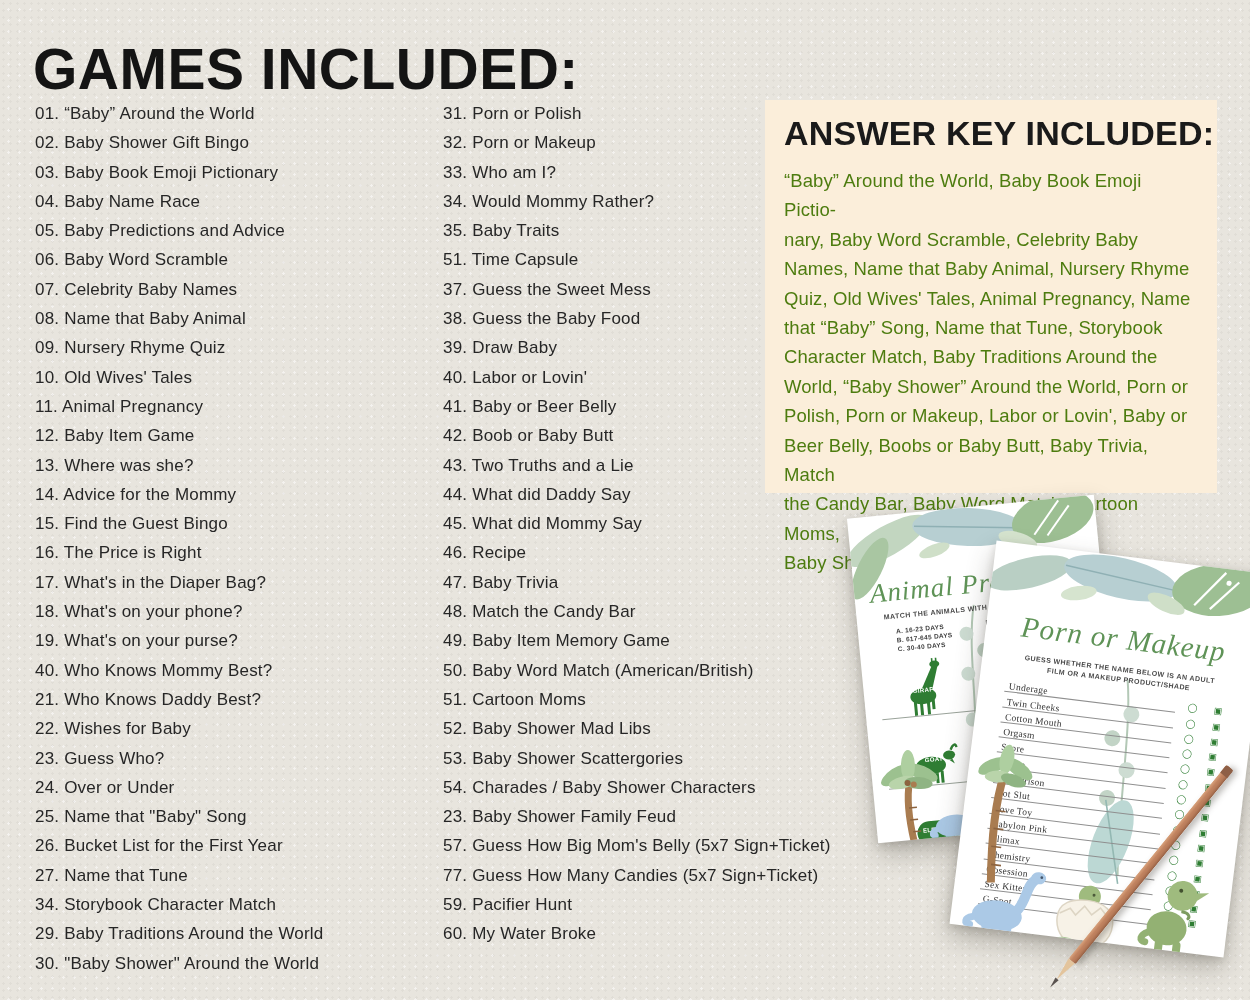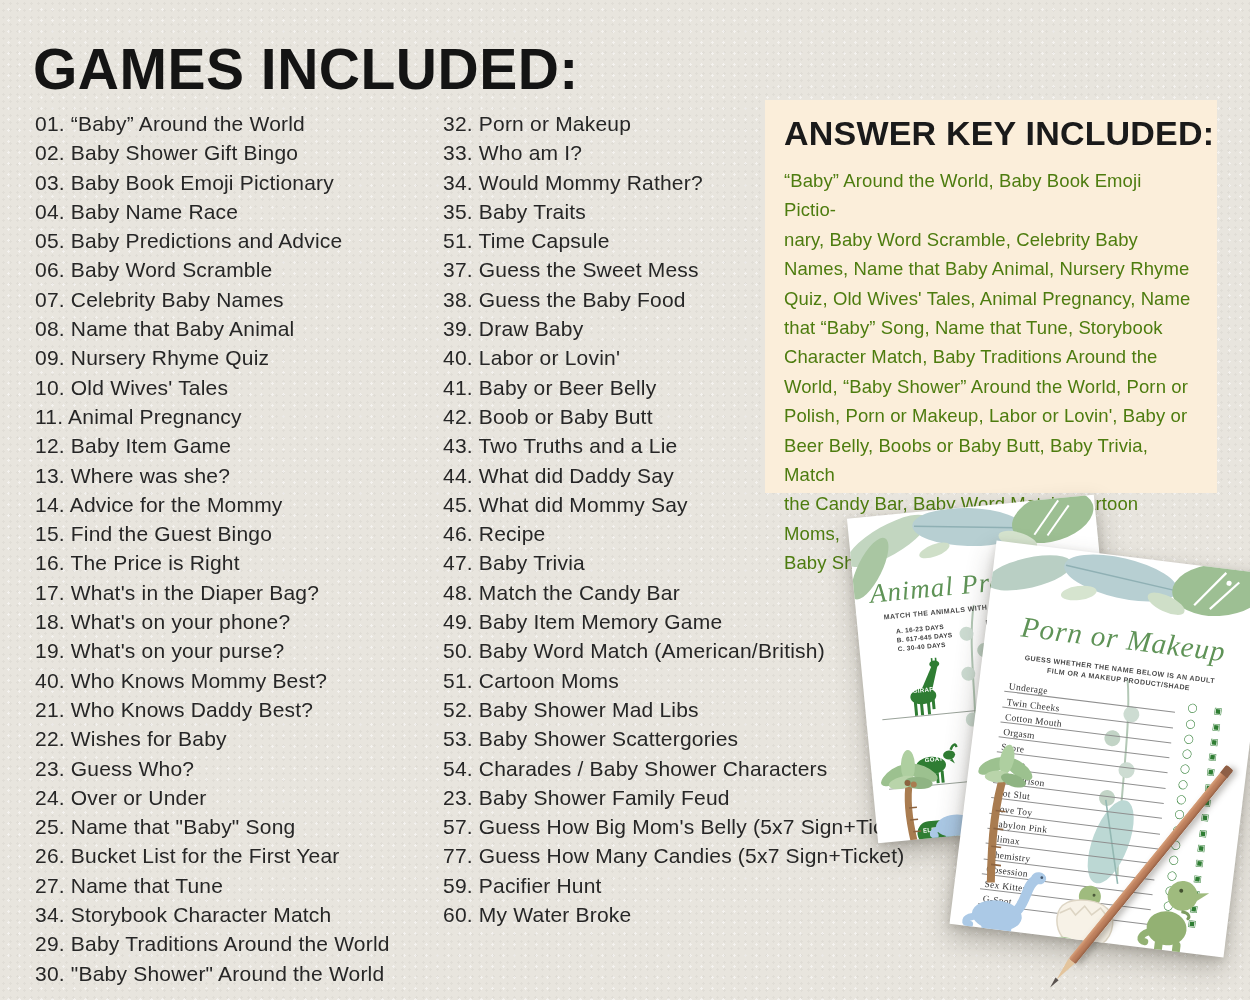--- a/index.html
+++ b/index.html
@@ -16,22 +16,22 @@
     background-position:0 0, 3px 4px;
   }
 
   .page-title{
     position:absolute; left:33px; top:36px;
     font-size:57px; font-weight:bold; letter-spacing:0.5px;
     color:#141414;
   }
 
   .games-col{
-    position:absolute; top:109px;
-    font-size:21px; font-weight:500; color:#262626;
+    position:absolute; top:99px;
+    font-size:17px; font-weight:500; color:#262626;
     letter-spacing:0.2px;
   }
   .games-col .game-item{ height:29.3px; line-height:29.3px; white-space:nowrap; }
   .col1{ left:35px; width:405px; }
   .col2{ left:443px; width:540px; }
 
   .answer-panel{
     position:absolute; left:765px; top:100px; width:452px; height:393px;
     background:#fbeeda; padding:14px 20px 0 19px;
   }
@@ -157,20 +157,21 @@
       <div class="game-item">24. Over or Under</div>
       <div class="game-item">25. Name that "Baby" Song</div>
       <div class="game-item">26. Bucket List for the First Year</div>
       <div class="game-item">27. Name that Tune</div>
       <div class="game-item">34. Storybook Character Match</div>
       <div class="game-item">29. Baby Traditions Around the World</div>
       <div class="game-item">30. "Baby Shower" Around the World</div>
     </div>
 
   <div class="games-col col2">
+      <div class="game-item">31. Porn or Polish</div>
       <div class="game-item">32. Porn or Makeup</div>
       <div class="game-item">33. Who am I?</div>
       <div class="game-item">34. Would Mommy Rather?</div>
       <div class="game-item">35. Baby Traits</div>
       <div class="game-item">51. Time Capsule</div>
       <div class="game-item">37. Guess the Sweet Mess</div>
       <div class="game-item">38. Guess the Baby Food</div>
       <div class="game-item">39. Draw Baby</div>
       <div class="game-item">40. Labor or Lovin'</div>
       <div class="game-item">41. Baby or Beer Belly</div>

